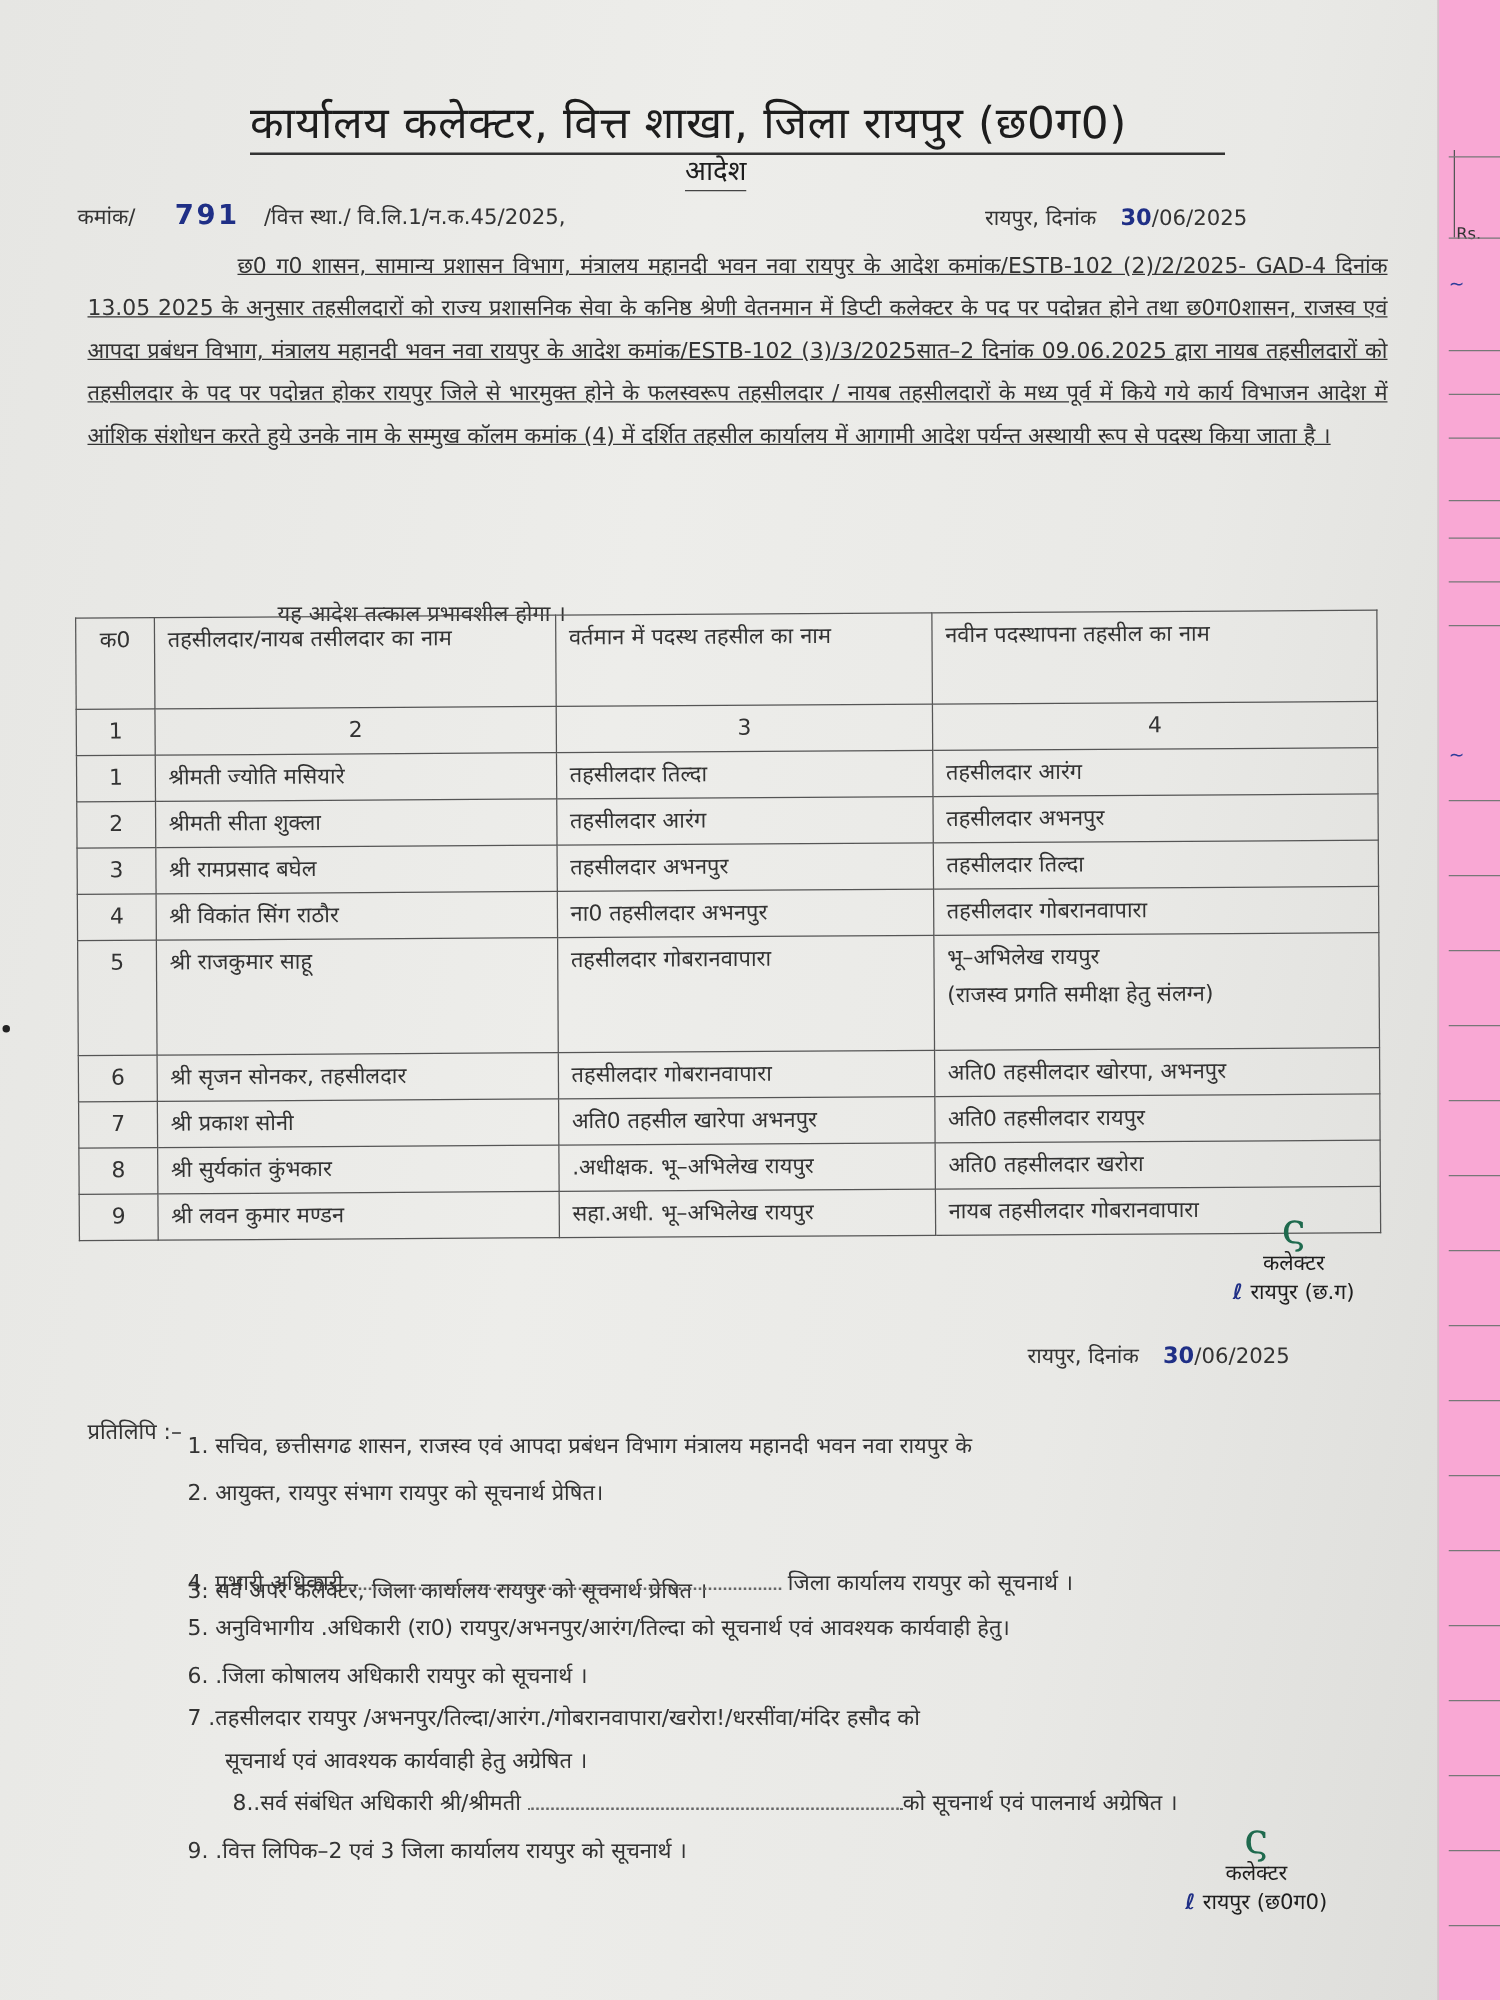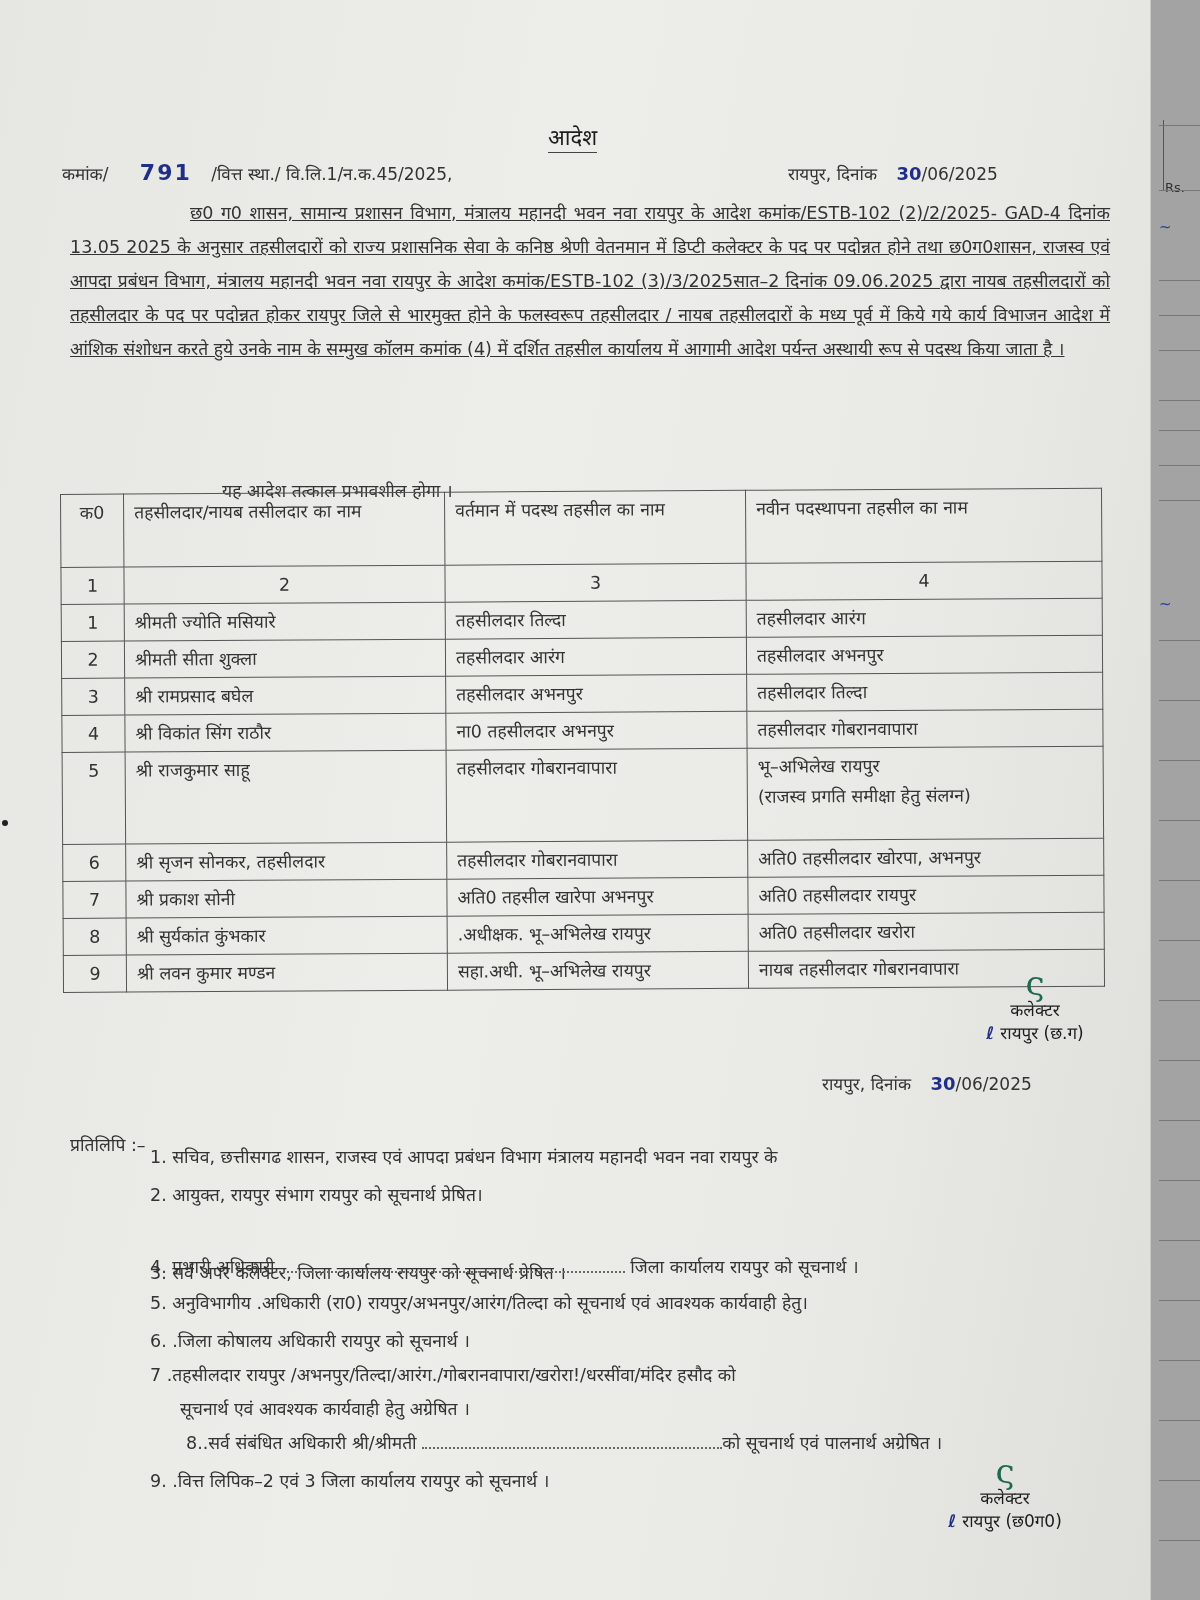--- a/index.html
+++ b/index.html
@@ -5,21 +5,21 @@
   html, body { margin:0; padding:0; }
   body {
     width:1200px; height:1600px; overflow:hidden; position:relative;
     background: linear-gradient(100deg, #e6e6e3 0%, #ededea 40%, #e9e9e6 70%, #dcdcd9 100%);
     font-family: "DejaVu Sans", "Liberation Sans", sans-serif;
     color:#2a2a2a;
   }
   .page { position:absolute; left:0; top:0; width:1150px; height:1600px; }
   .side-paper {
     position:absolute; left:1150px; top:0; width:50px; height:1600px;
-    background:#a3a3a3; border-left:1px solid #c9c9c6;
+    background:#f9a8d4; border-left:1px solid #c9c9c6;
   }
   .side-paper .rule { position:absolute; left:8px; right:0; height:1px; background:#777; }
   .side-paper .vrule { position:absolute; left:12px; top:120px; width:1px; height:70px; background:#555; }
   .side-paper .rs { position:absolute; left:14px; top:180px; font-size:13px; color:#333; }
   .side-paper .scrib { position:absolute; left:8px; font-size:15px; color:#2b3c9a; font-style:italic; }
 
   .title {
     position:absolute; left:200px; top:78px; width:780px;
     font-size:35px; font-weight:normal; letter-spacing:0.5px; color:#1d1d1d;
     border-bottom:2px solid #333; padding-bottom:2px; line-height:42px; white-space:nowrap;
@@ -61,20 +61,21 @@
   .copy-list { position:absolute; left:150px; top:1142px; width:980px; font-size:17.5px; color:#333; }
   .copy-item { position:absolute; left:0; white-space:nowrap; line-height:30px; }
   .dots { display:inline-block; border-bottom:2px dotted #666; vertical-align:baseline; height:14px; }
   .bullet-dot { position:absolute; left:2px; top:820px; width:6px; height:6px; border-radius:50%; background:#222; }
 </style>
 </head>
 <body>
 
 <div class="page">
 
+  <div class="title">कार्यालय कलेक्टर, वित्त शाखा, जिला रायपुर (छ0ग0)</div>
   <div class="subtitle">आदेश</div>
 
   <div class="ref-line" style="left:62px; top:160px;">
     <span>कमांक/</span>
     <span class="hand" style="margin:0 14px 0 26px;">791</span>
     <span>/वित्त स्था./ वि.लि.1/न.क.45/2025,</span>
   </div>
   <div class="ref-line" style="left:788px; top:162px;">
     <span>रायपुर, दिनांक</span>
     <span class="hand-date" style="margin-left:14px;">30</span><span>/06/2025</span>

